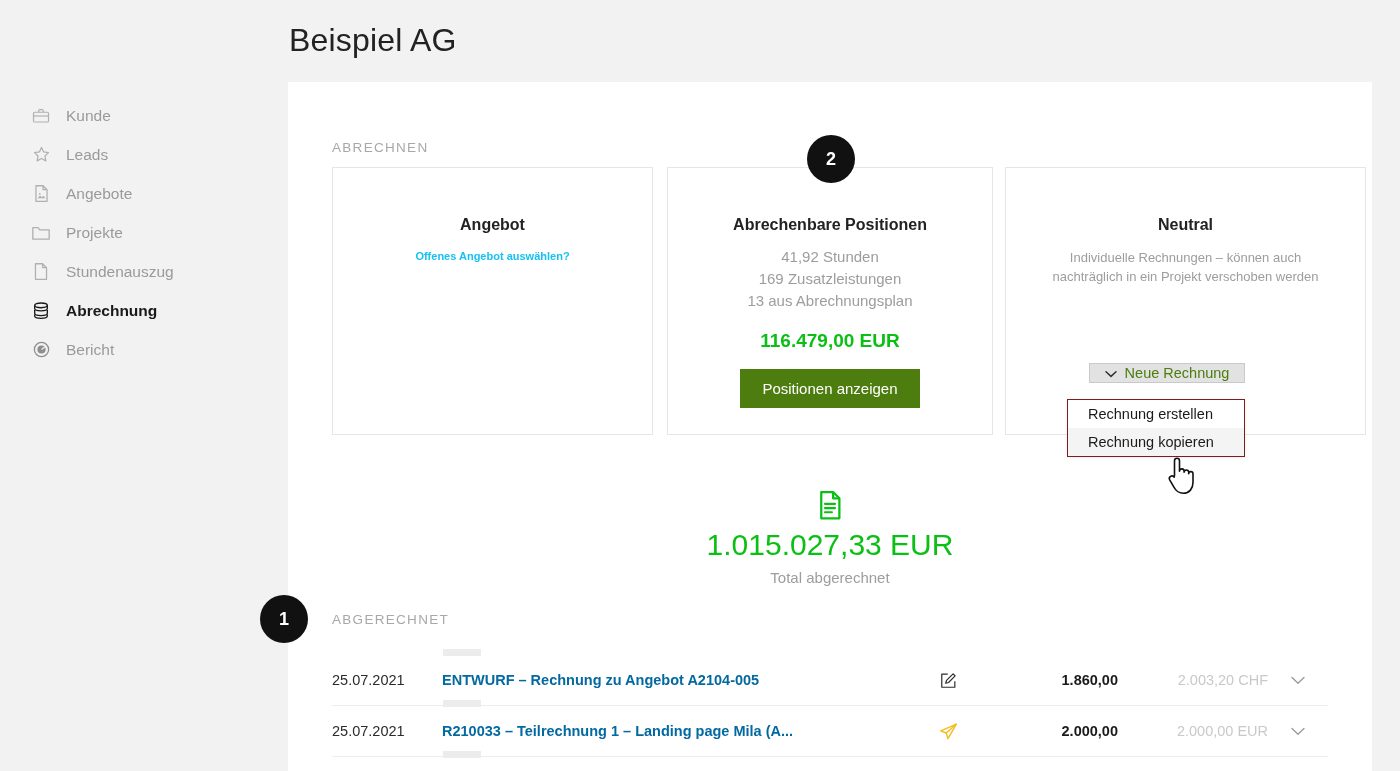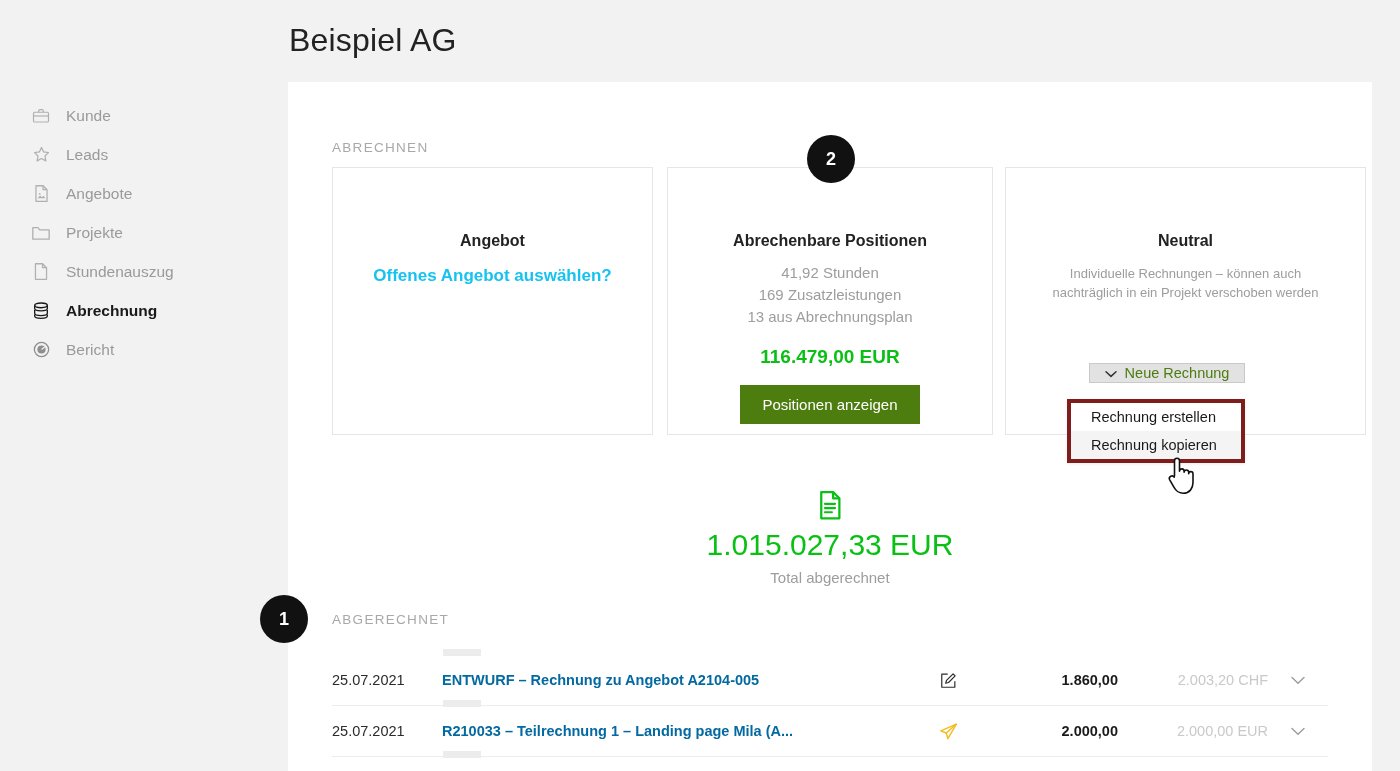--- a/index.html
+++ b/index.html
@@ -61,26 +61,26 @@
     background: #fff;
     border: 1px solid #e6e6e6;
     text-align: center;
   }
   #card-angebot  { left: 332px;  width: 321px; }
   #card-positionen { left: 667px; width: 326px; }
   #card-neutral  { left: 1005px; width: 361px; }
 
   .card-title {
     font-size: 16px; font-weight: bold; color: #222;
-    margin-top: 64px;
+    margin-top: 48px;
   }
   .card-link {
     display: inline-block;
     margin-top: 16px;
-    font-size: 17px; font-weight: bold;
+    font-size: 11px; font-weight: bold;
     color: #16c2f0;
     cursor: pointer;
   }
   .card-sub {
     margin-top: 12px;
     font-size: 15px; color: #9d9d9d; line-height: 22px;
   }
   .card-desc {
     margin: 14px 30px 0 30px;
     font-size: 13px; color: #9d9d9d; line-height: 19px;
@@ -110,21 +110,21 @@
     font-size: 14.5px; color: #4d7c0f;
     display: flex; align-items: center; justify-content: center;
     gap: 8px;
     cursor: pointer;
     text-align: center;
   }
   .dd-menu {
     position: absolute; left: -22px; top: 36px;
     width: 178px;
     background: #fff;
-    border: 4px solid #7f1d1d;
+    border: 1px solid #7f1d1d;
     box-shadow: 0 1px 3px rgba(0,0,0,.07);
   }
   .dd-item {
     height: 28px;
     display: flex; align-items: center;
     padding-left: 20px;
     font-size: 14.5px; color: #1a1a1a;
     cursor: pointer;
   }
   .dd-item.hovered { background: #f4f4f4; }

